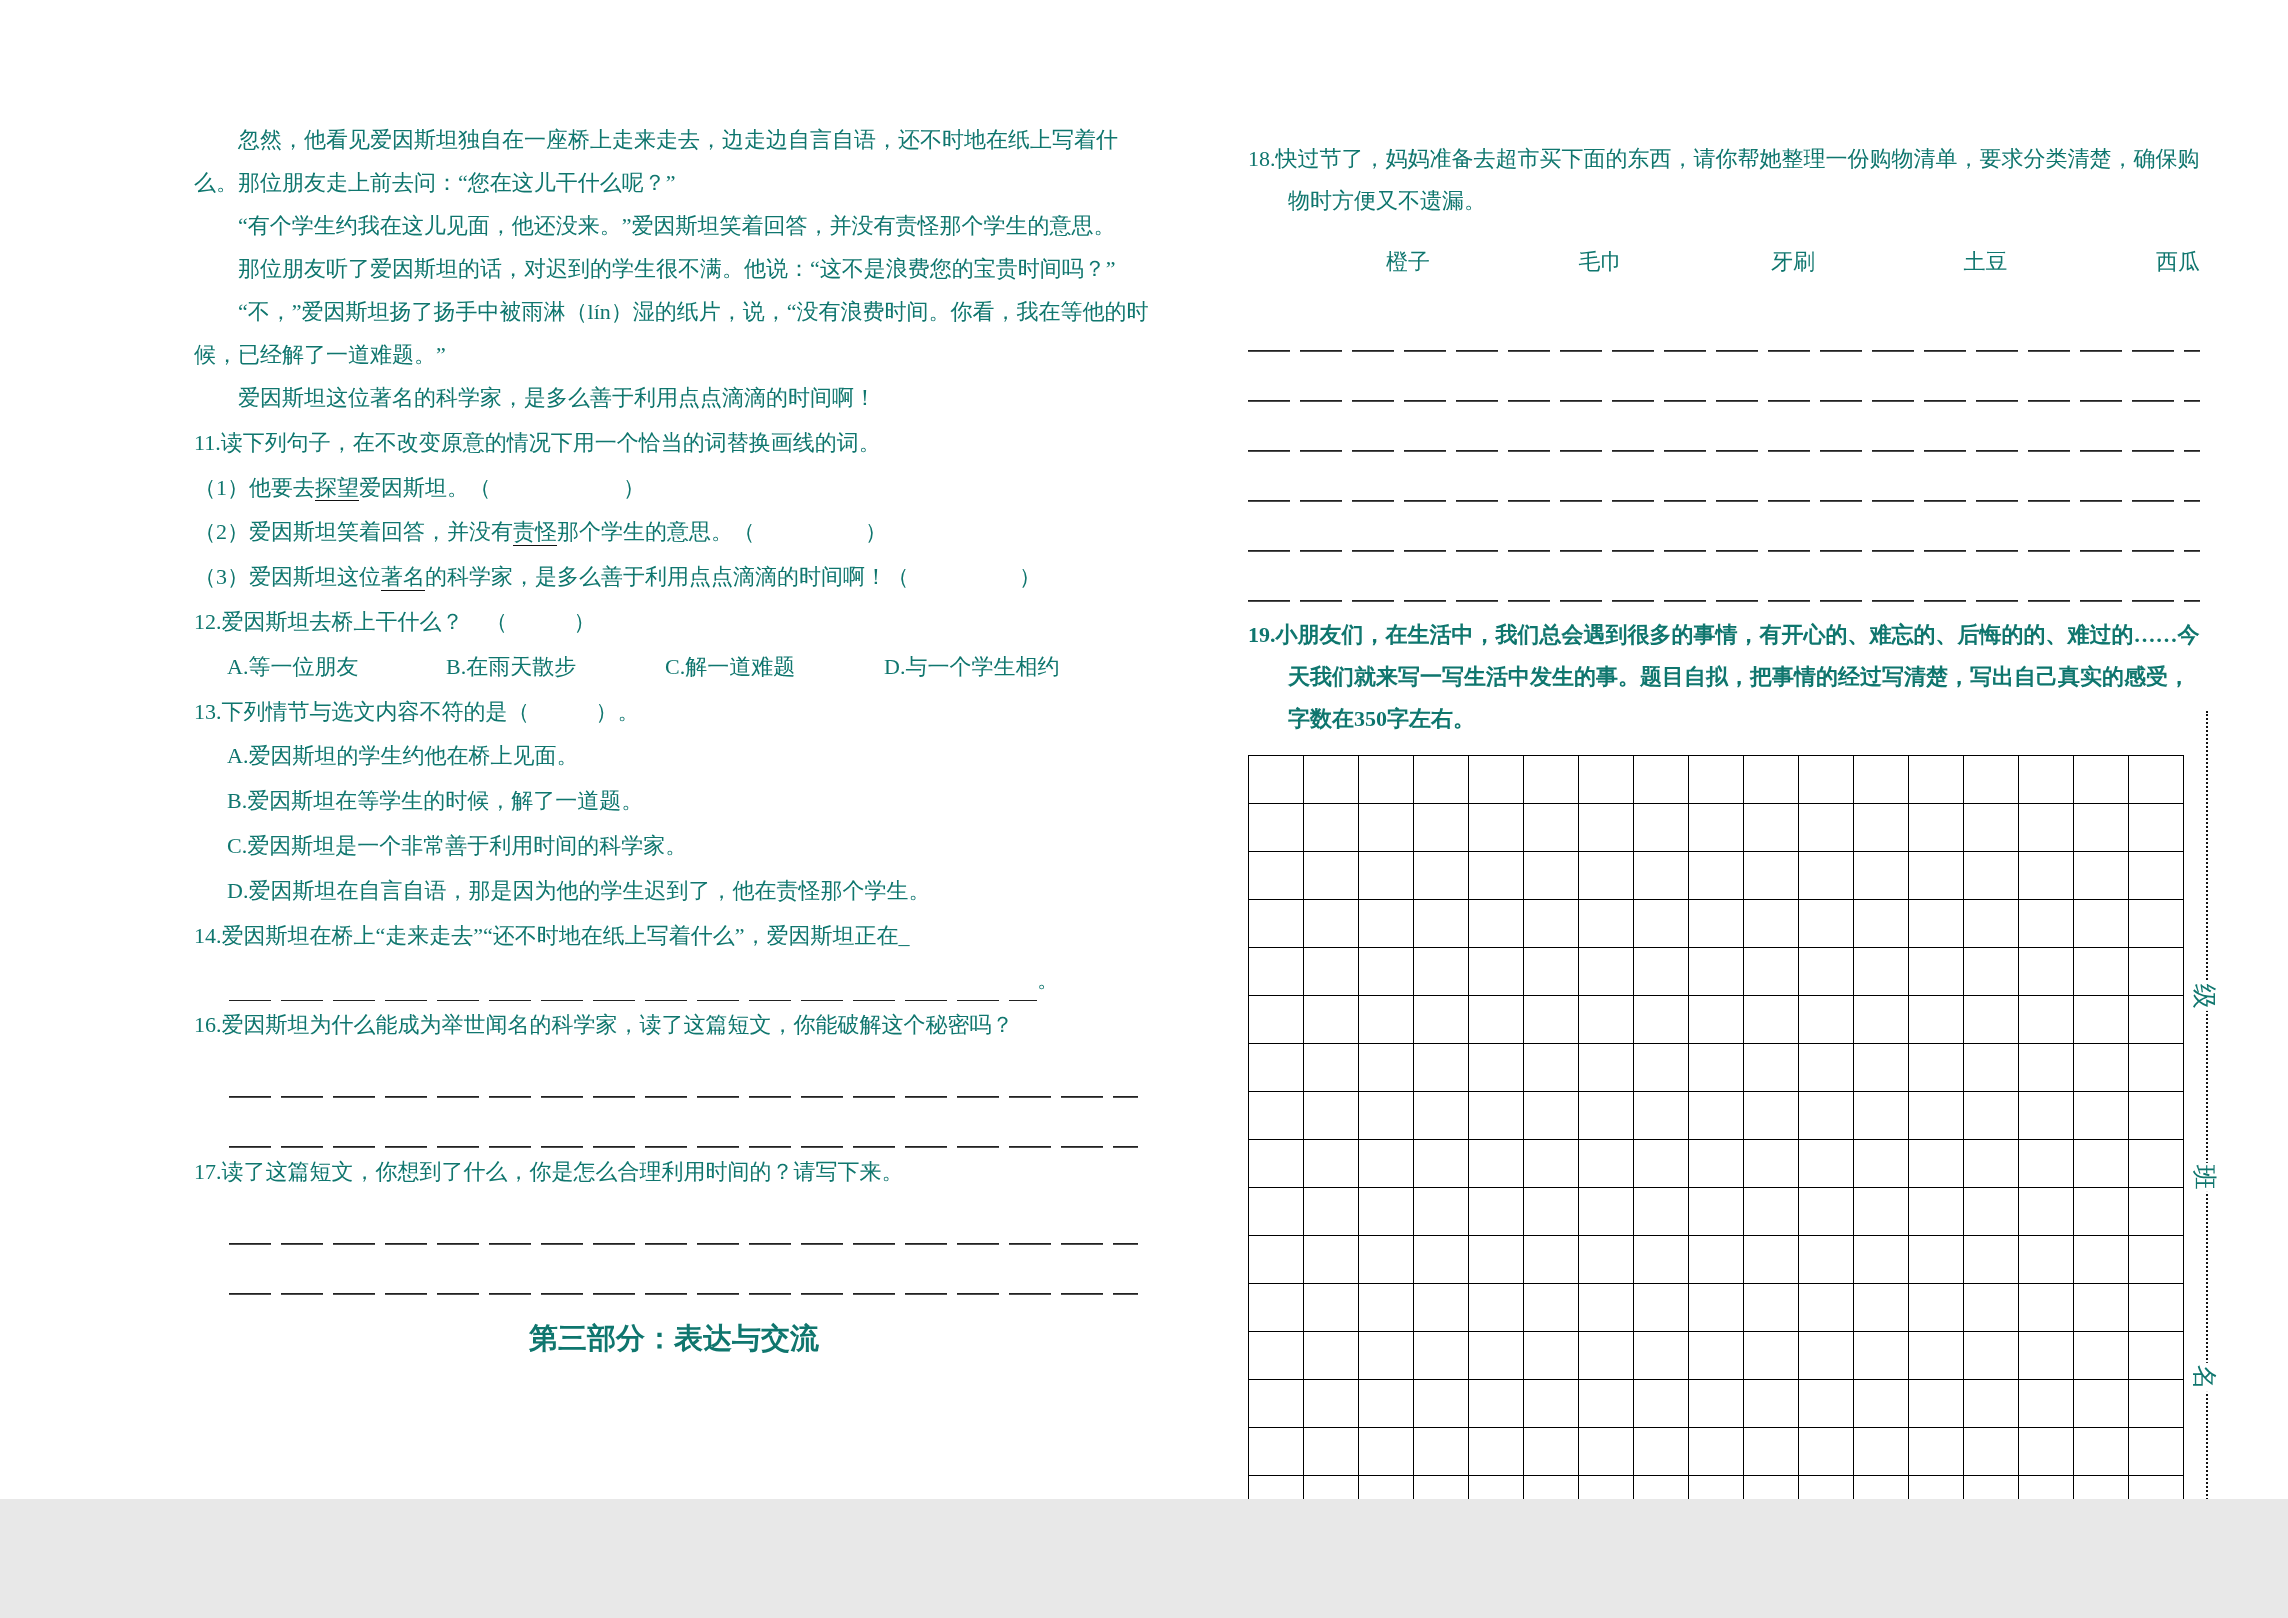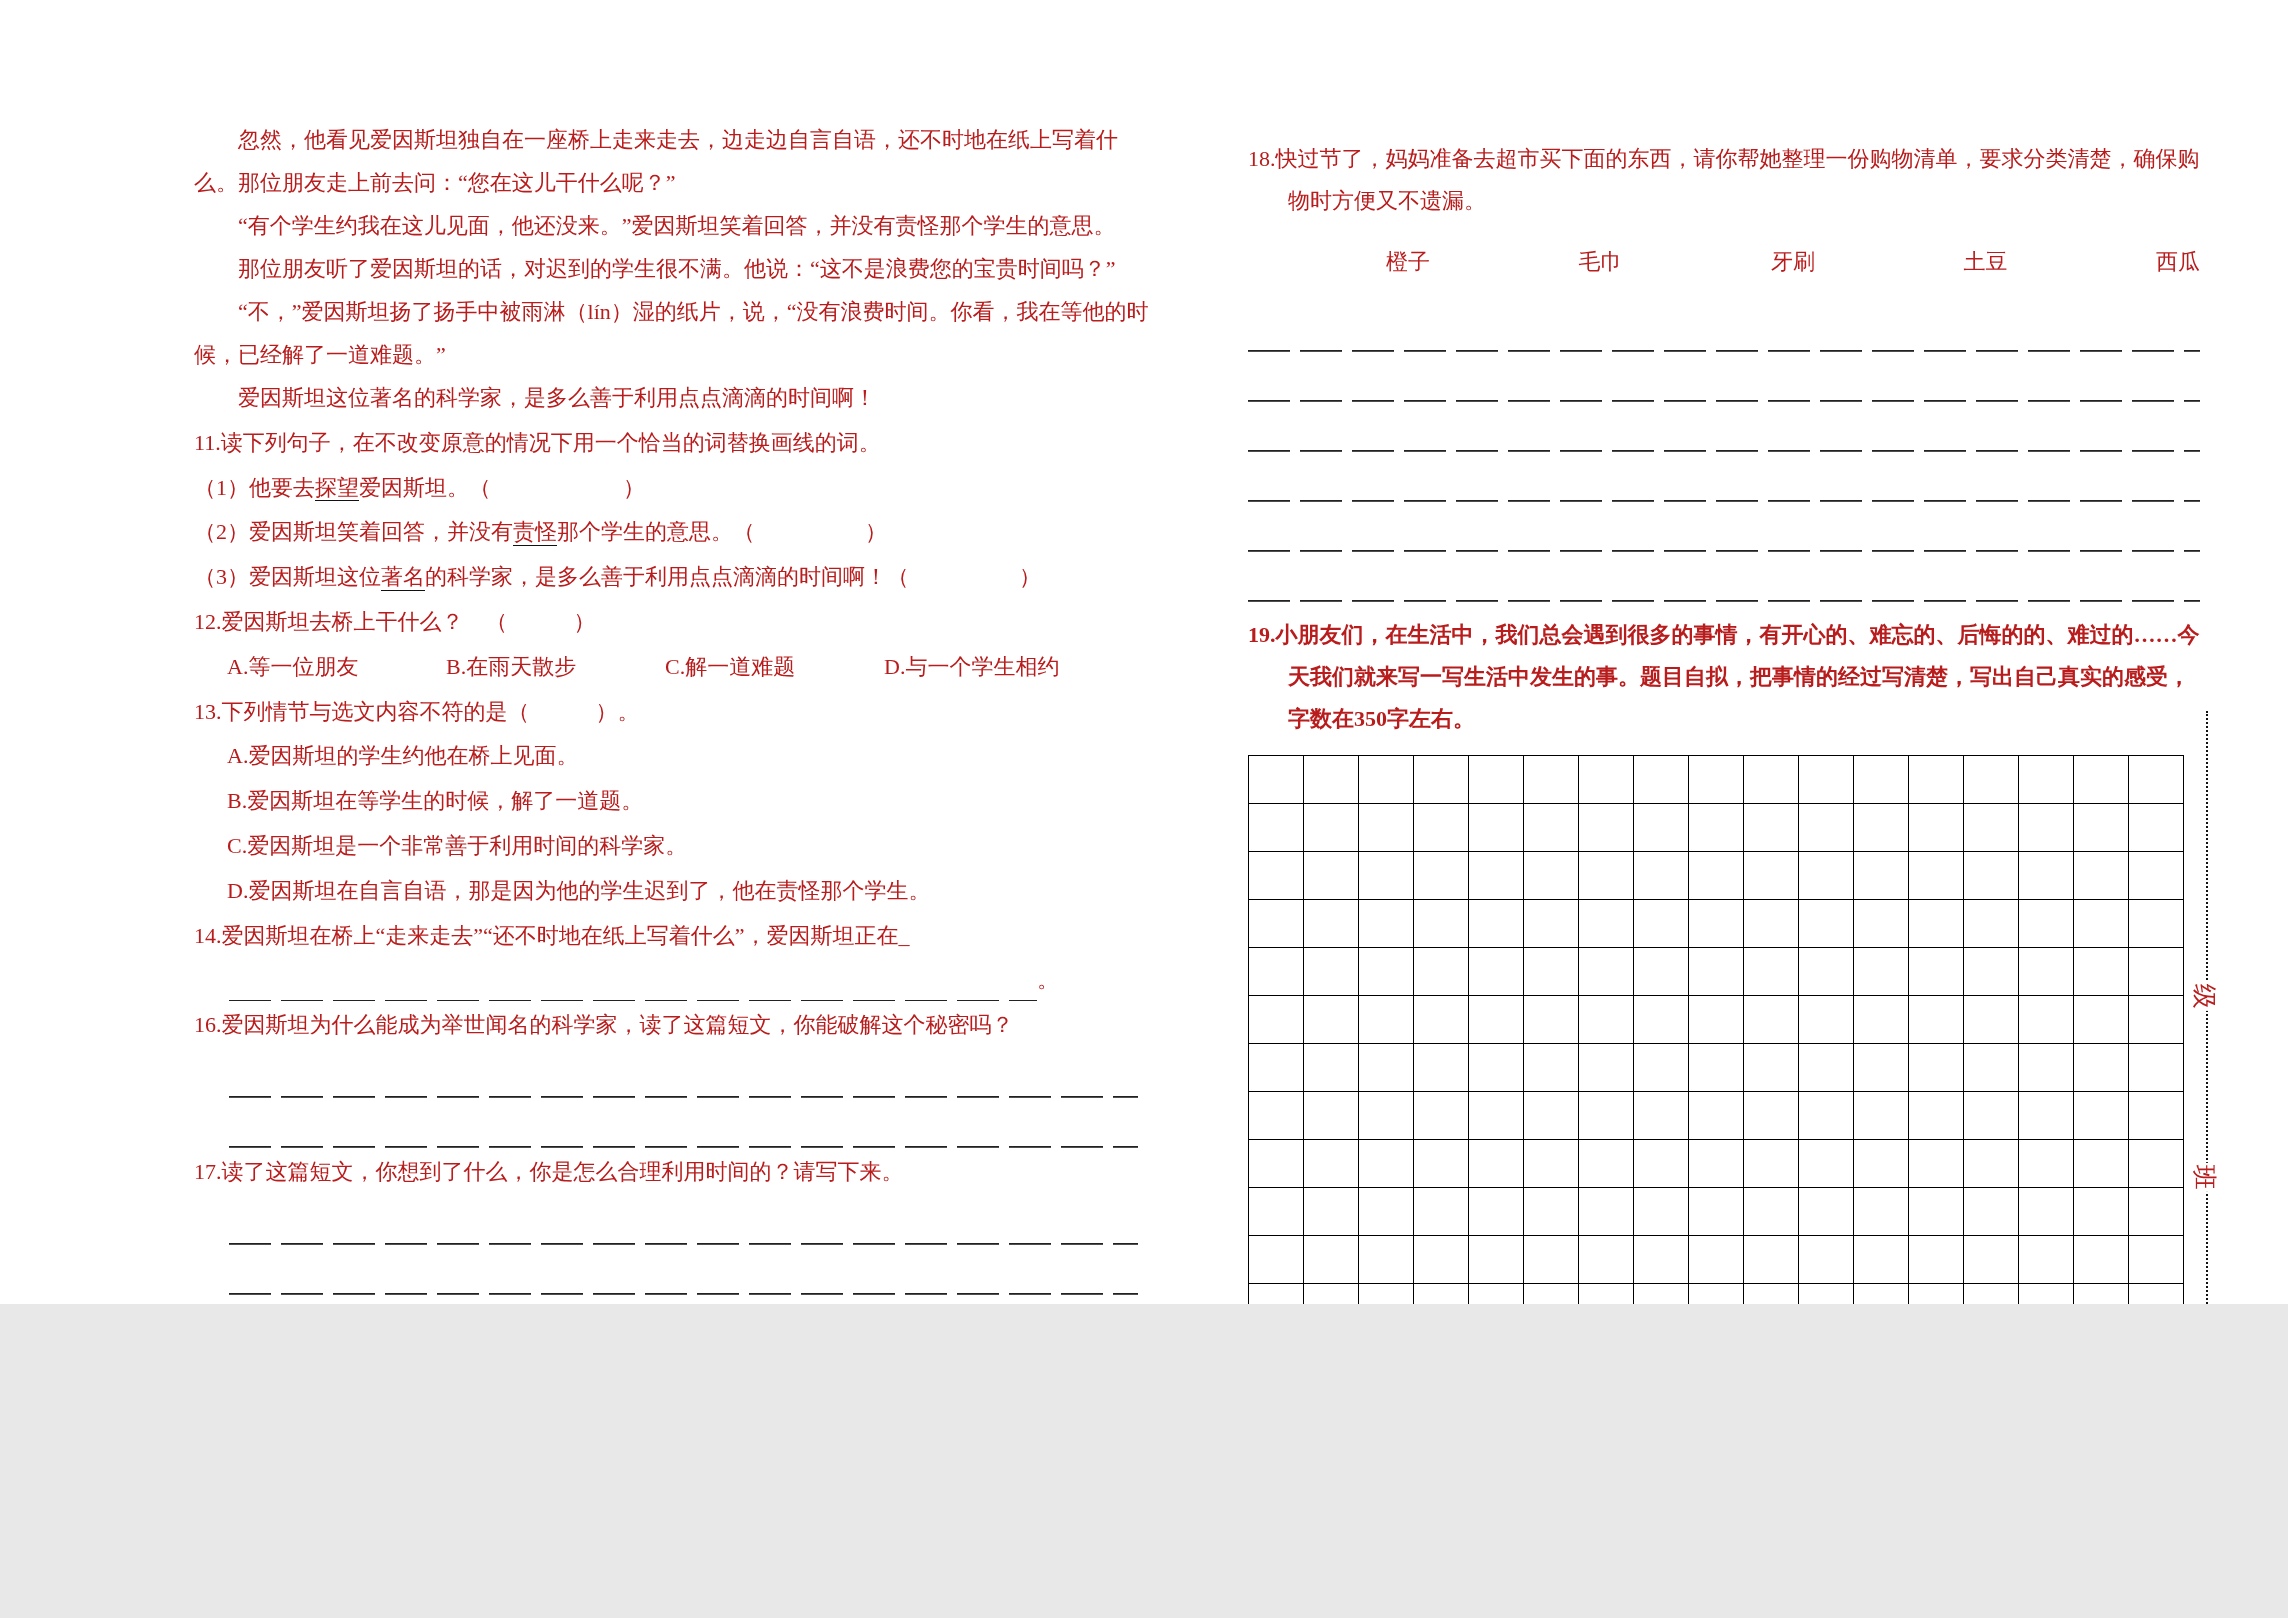--- a/index.html
+++ b/index.html
@@ -1,21 +1,21 @@
 <!DOCTYPE html>
 <html style="font-size:14.8px"><head>
 <meta charset="utf-8">
 <style>
   html,body { margin:0; padding:0; background:#e8e8e8; }
   .page {
     position:relative;
-    width:2289px; height:1304px;
+    width:2289px; height:1499px;
     background:#ffffff;
     font-family:"Liberation Serif","DejaVu Serif",serif;
-    color:#b91c1c;
+    color:#0f766e;
     font-size:22px;
     overflow:hidden;
   }
   .col { position:absolute; }
   .col.left  { left:194px; top:118px; width:960px; }
   .col.right { left:1248px; top:138px; width:952px; }
 
   p.para { margin:0; line-height:43px; text-indent:2em; }
   .q { margin:1.8px 0; line-height:43px; }
   .ul { border-bottom:1.8px solid #111; padding-bottom:0.9px; }
@@ -122,20 +122,21 @@
         <div class="dashline"></div>
         <div class="dashline"></div>
       </div>
 
     <div class="q">17.读了这篇短文，你想到了什么，你是怎么合理利用时间的？请写下来。</div>
     <div class="lines indented">
         <div class="dashline"></div>
         <div class="dashline"></div>
       </div>
 
+    <div class="section-title">第三部分：表达与交流</div>
   </div>
 
   <div class="col right">
     <div class="q hang">18.快过节了，妈妈准备去超市买下面的东西，请你帮她整理一份购物清单，要求分类清楚，确保购物时方便又不遗漏。</div>
 
     <div class="shop-row">
       <span class="shop-item">橙子</span>
       <span class="shop-item">毛巾</span>
       <span class="shop-item">牙刷</span>
       <span class="shop-item">土豆</span>

